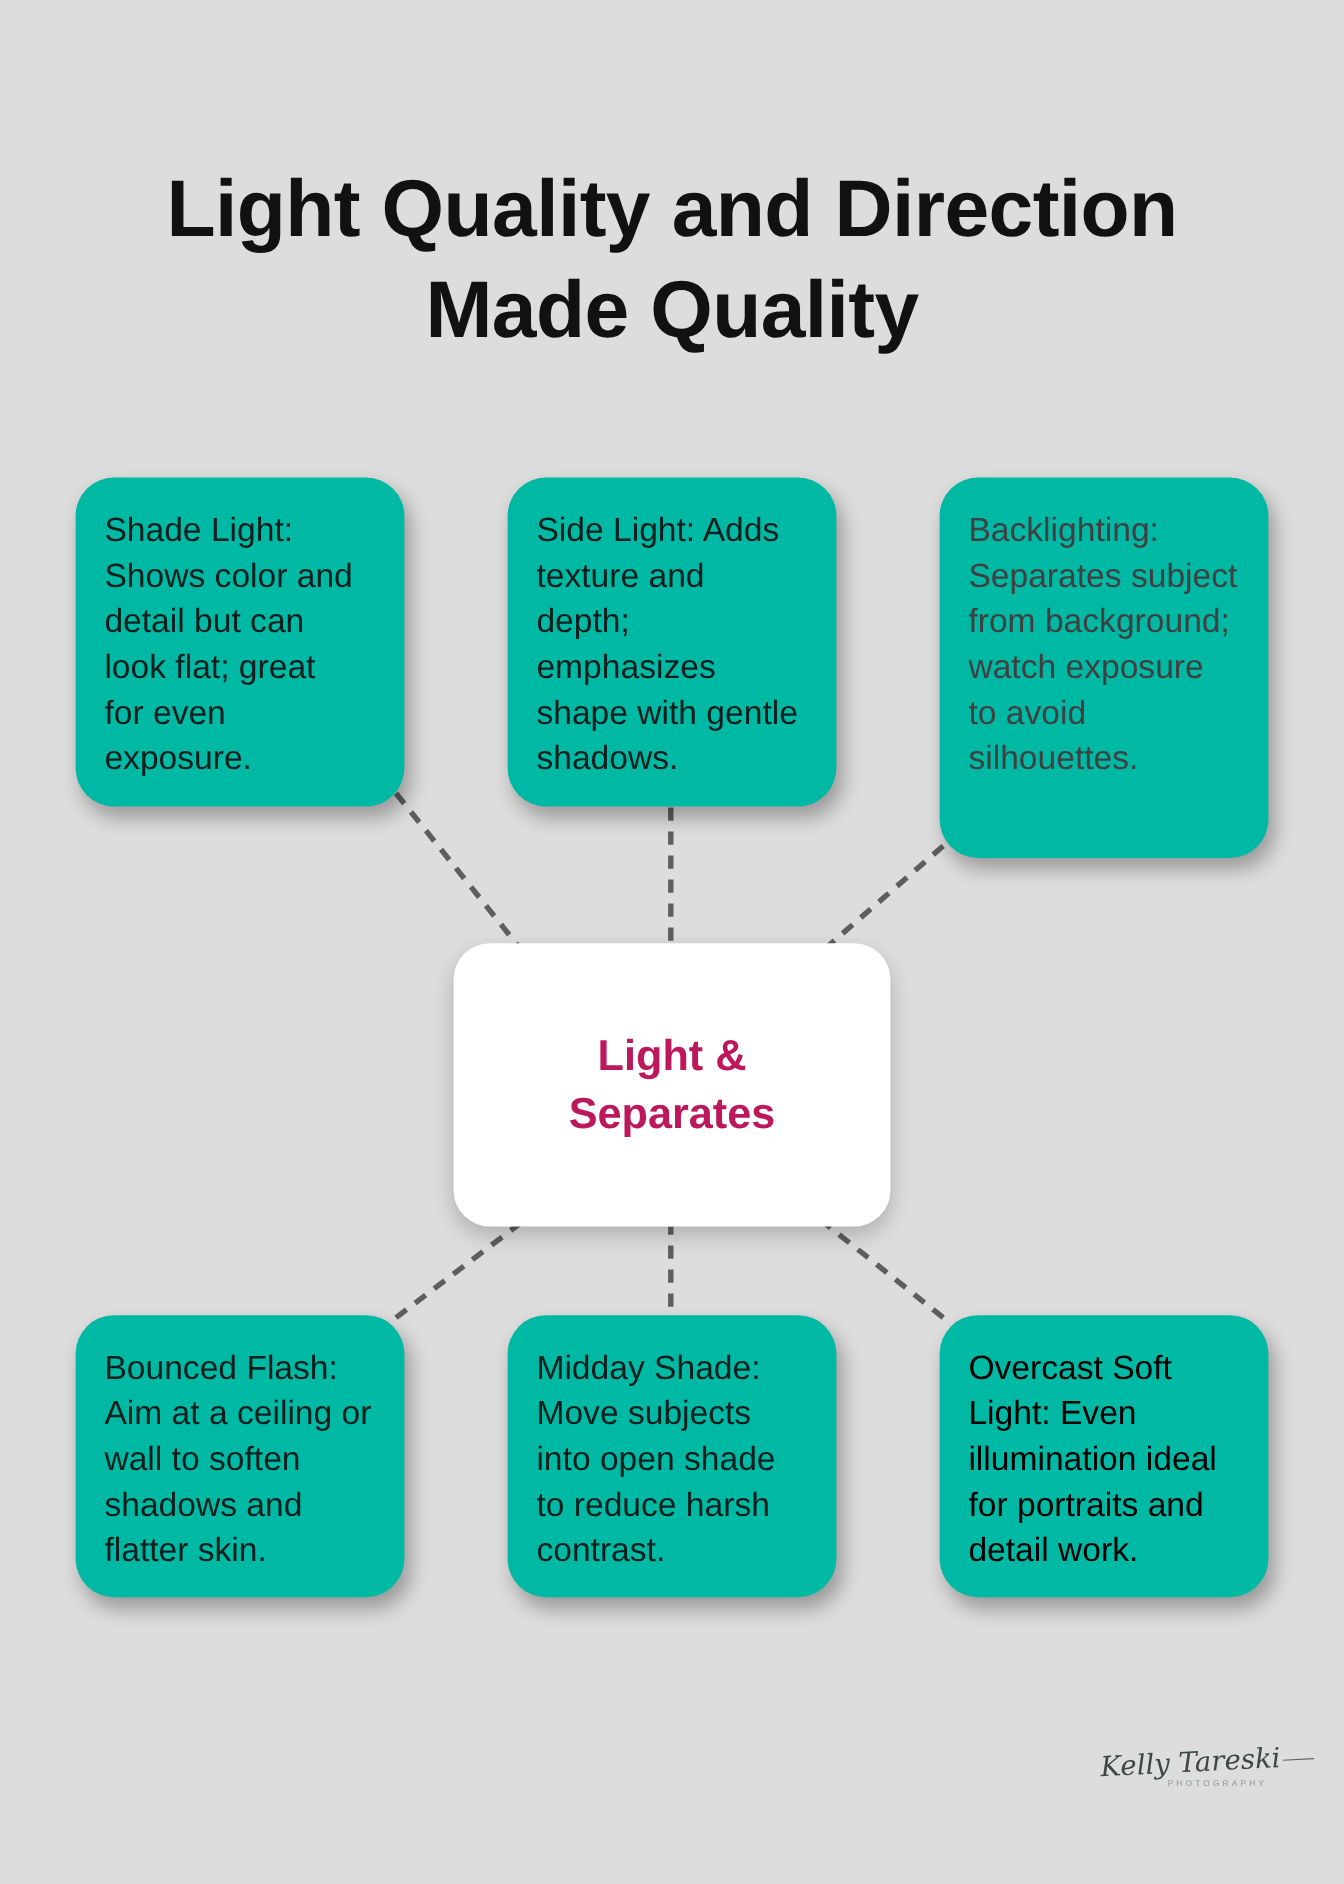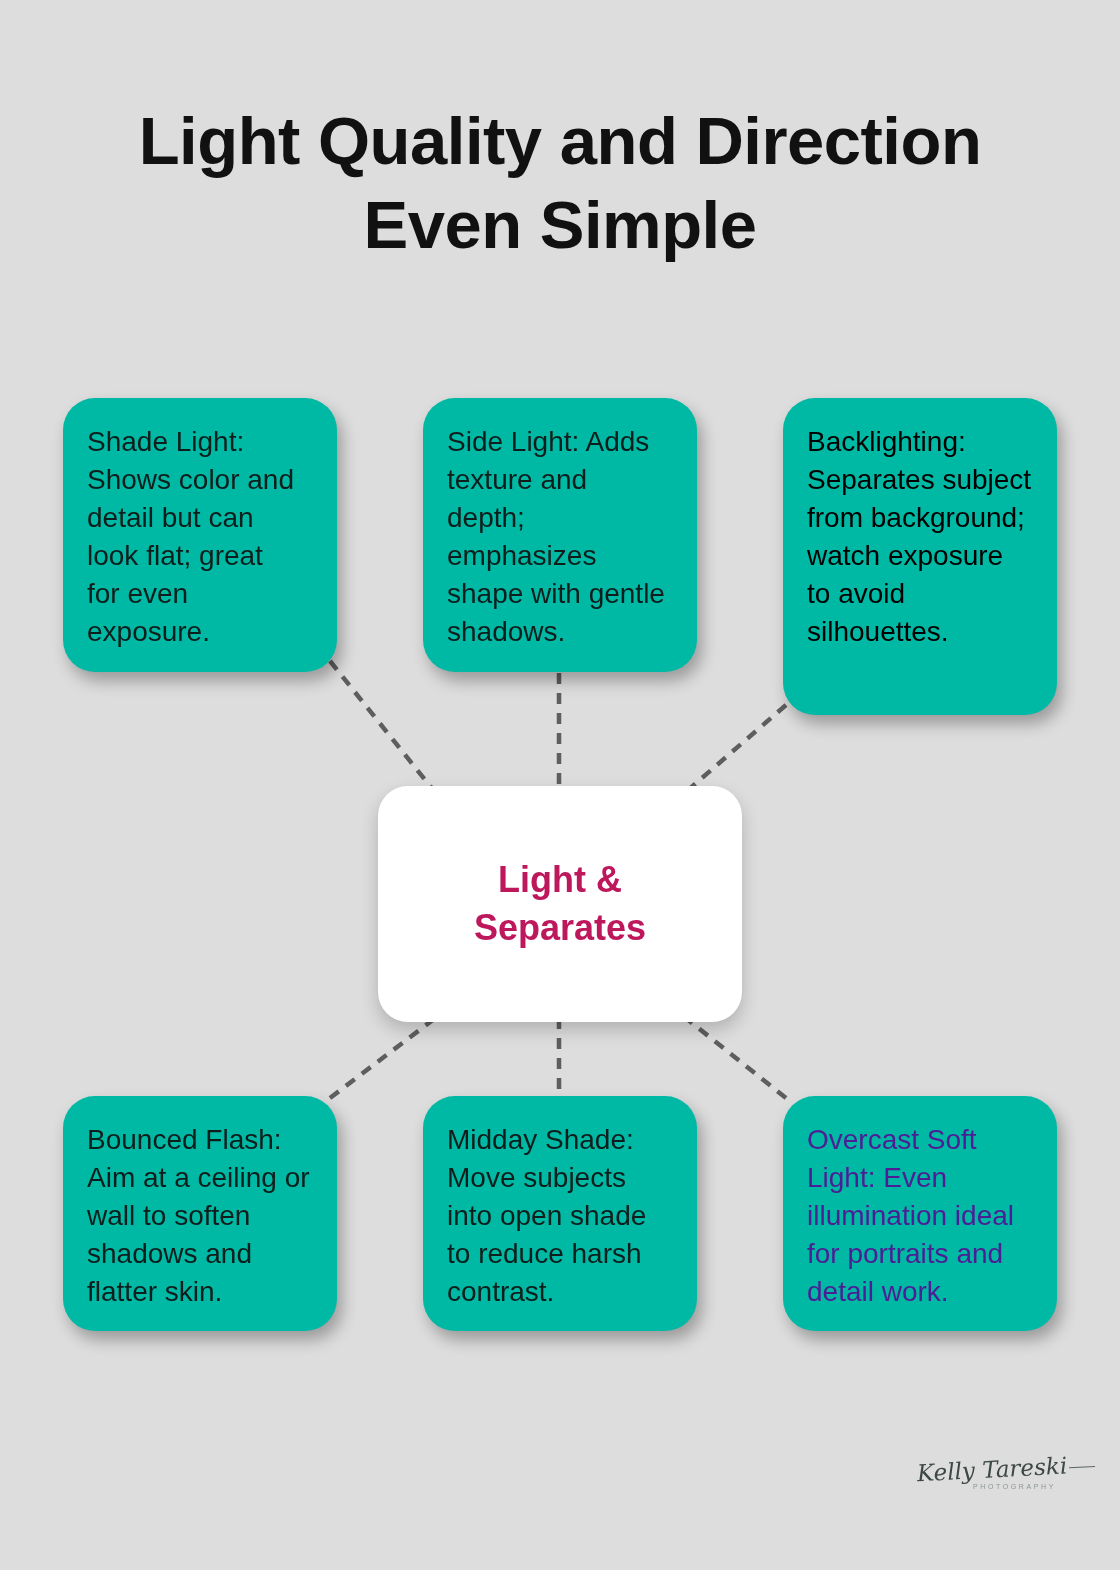--- a/index.html
+++ b/index.html
@@ -101,45 +101,45 @@
     color: #8d9694;
     margin-top: 1px;
     padding-left: 30px;
   }
 </style>
 </head>
 <body>
 
 <div class="canvas" style="background-color: rgb(220, 221, 220);">
 
-  <div class="title" style="color: rgb(17, 17, 17);">
+  <div class="title" style="color: rgb(17, 17, 17); margin-top: 34px;">
     <div>Light Quality and Direction</div>
-    <div>Even Simple</div>
+    <div>Made Quality</div>
   </div>
 
   <svg class="connectors" viewBox="0 0 1120 1570" xmlns="http://www.w3.org/2000/svg">
     <line x1="330" y1="661" x2="434" y2="791" stroke-width="4.5" stroke-dasharray="11 9" stroke="#5e5e5e"></line>
     <line x1="559" y1="673" x2="559" y2="788" stroke-width="4.5" stroke-dasharray="11 9" stroke="#5e5e5e"></line>
     <line x1="786" y1="705" x2="687" y2="791" stroke-width="4.5" stroke-dasharray="11 9" stroke="#5e5e5e"></line>
     <line x1="330" y1="1098" x2="434" y2="1019" stroke-width="4.5" stroke-dasharray="11 9" stroke="#5e5e5e"></line>
     <line x1="559" y1="1089" x2="559" y2="1022" stroke-width="4.5" stroke-dasharray="11 9" stroke="#5e5e5e"></line>
     <line x1="786" y1="1098" x2="687" y2="1019" stroke-width="4.5" stroke-dasharray="11 9" stroke="#5e5e5e"></line>
   </svg>
 
   <div class="node node-1 node--tight" style="background-color: rgb(0, 185, 164); color: rgb(13, 30, 28);">Shade Light: Shows color and detail but can look flat; great for even exposure.</div>
 
   <div class="node node-2" style="background-color: rgb(0, 185, 164); color: rgb(13, 30, 28);">Side Light: Adds texture and depth; emphasizes shape with gentle shadows.</div>
 
-  <div class="node node-3" style="background-color: rgb(0, 185, 164); color: #000000;">Backlighting: Separates subject from background; watch exposure to avoid silhouettes.</div>
+  <div class="node node-3" style="background-color: rgb(0, 185, 164); color: #404040;">Backlighting: Separates subject from background; watch exposure to avoid silhouettes.</div>
 
   <div class="node node-5" style="background-color: rgb(0, 185, 164); color: rgb(13, 30, 28);">Midday Shade: Move subjects into open shade to reduce harsh contrast.</div>
 
   <div class="node node-4" style="background-color: rgb(0, 185, 164); color: rgb(13, 30, 28);">Bounced Flash: Aim at a ceiling or wall to soften shadows and flatter skin.</div>
 
-  <div class="node node-6" style="background-color: rgb(0, 185, 164); color: #4c1d95;">Overcast Soft Light: Even illumination ideal for portraits and detail work.</div>
+  <div class="node node-6" style="background-color: rgb(0, 185, 164); color: #000000;">Overcast Soft Light: Even illumination ideal for portraits and detail work.</div>
 
   <div class="center-node" style="background-color: rgb(255, 255, 255);">
     <div>Light &amp;</div>
     <div>Separates</div>
   </div>
 
   <div class="signature">
     <div class="signature-name">
       <span>Kelly Tareski</span><span class="signature-rule"></span>
     </div>

